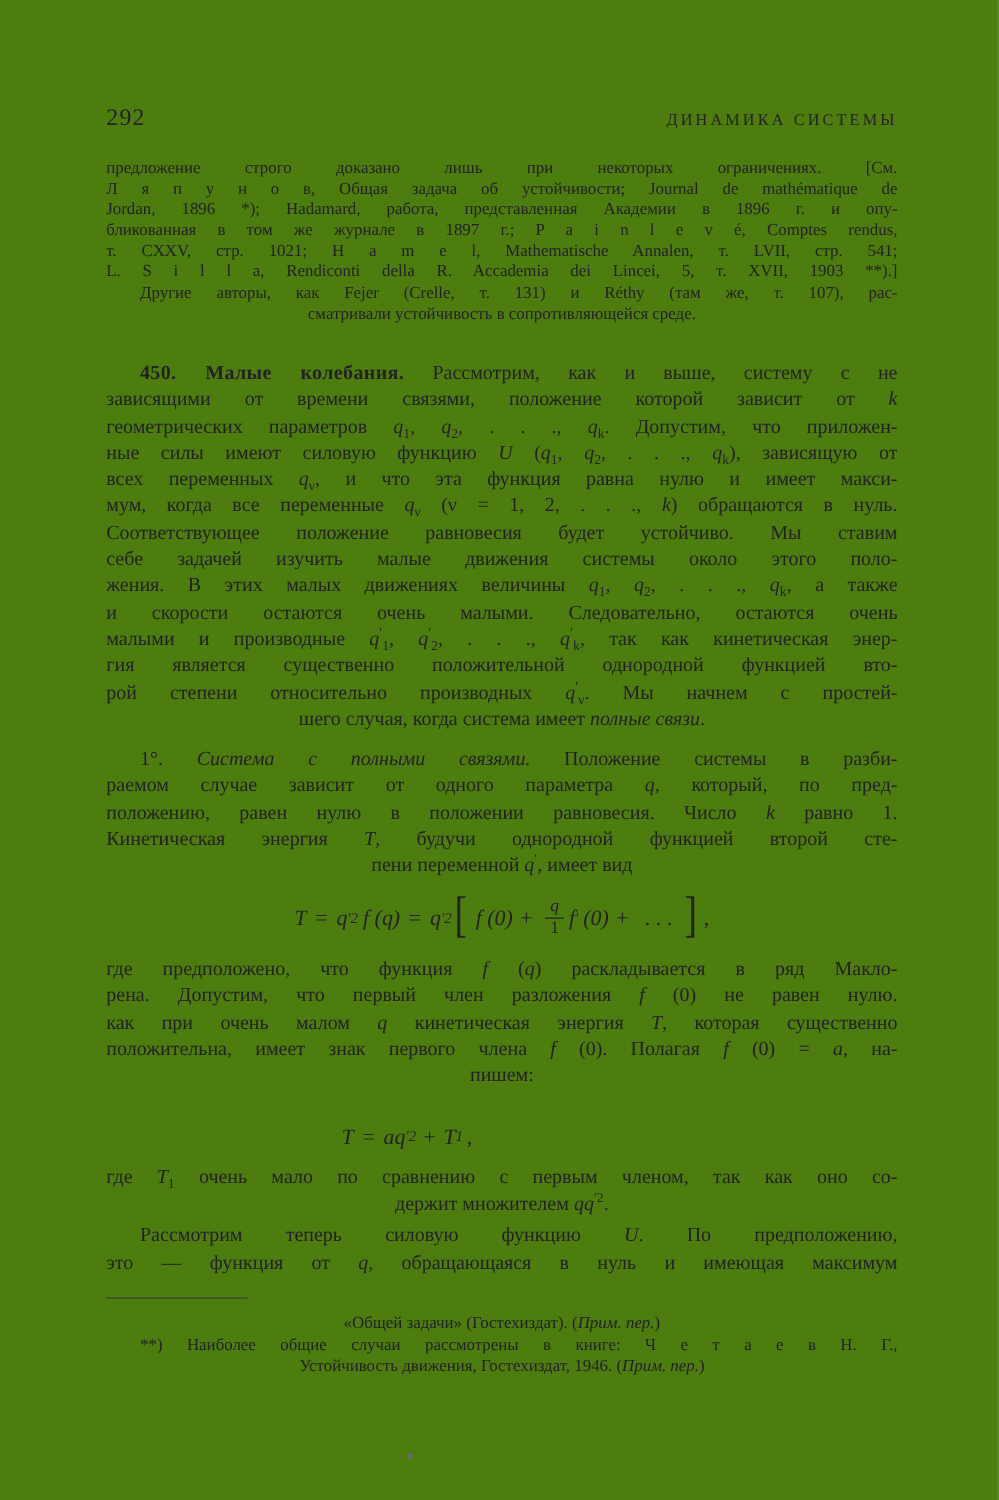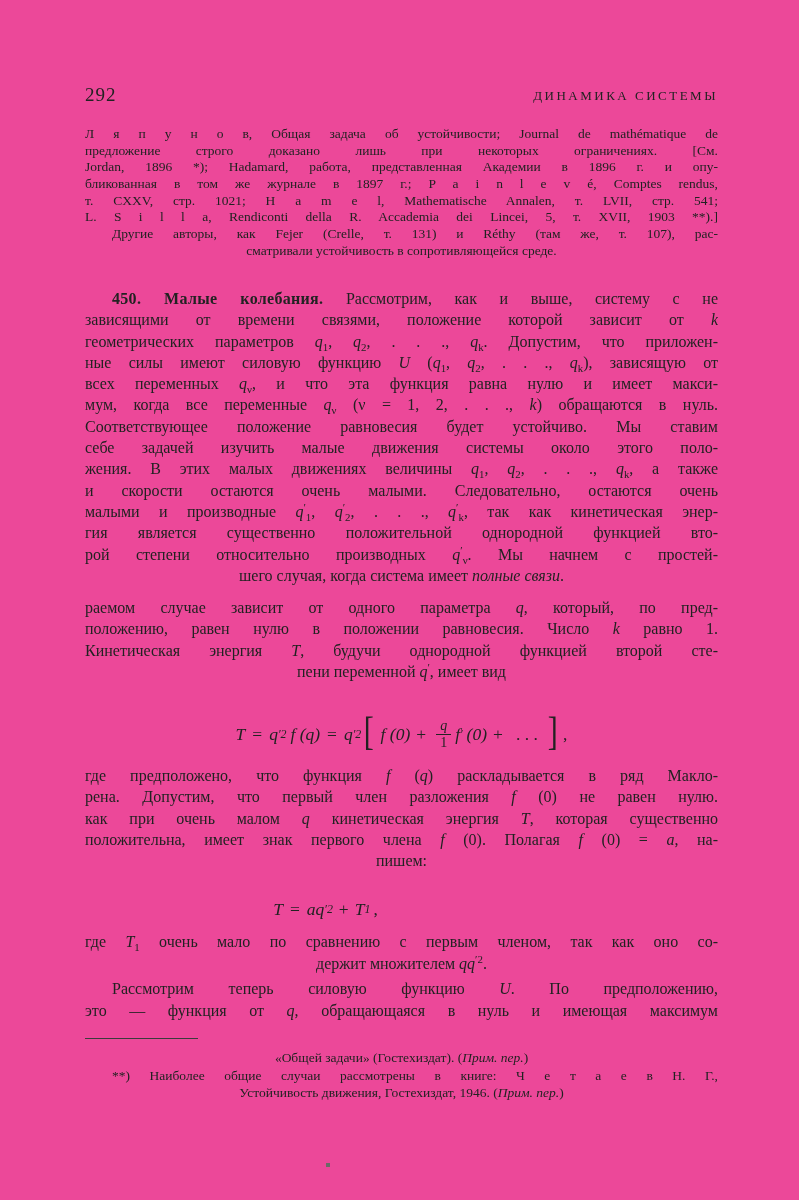--- a/index.html
+++ b/index.html
@@ -1,17 +1,17 @@
 <!DOCTYPE html>
 <html><head>
 <meta charset="utf-8">
 <style>
   html,body{margin:0;padding:0;}
   body{background:#e8e8e4;font-family:"Liberation Serif","DejaVu Serif",serif;}
-  .page{position:relative;width:799px;height:1200px;background:#ec4899;color:#222;overflow:hidden;}
+  .page{position:relative;width:799px;height:1200px;background:#4d7c0f;color:#222;overflow:hidden;}
   .col{position:absolute;left:85px;width:633px;}
   .line{height:21.3px;line-height:21.3px;font-size:16px;overflow:hidden;}
   .jl{text-align:justify;text-align-last:justify;}
   .ll{text-align:center;}
   .ind{text-indent:27px;}
   .small .line{height:16.7px;line-height:16.7px;font-size:13.5px;}
   .fns .line{height:17.7px;line-height:17.7px;font-size:13.5px;}
   sub,sup{font-size:0.68em;line-height:0;}
   i{font-style:italic;}
   b{font-weight:bold;letter-spacing:0.3px;}
@@ -39,22 +39,22 @@
 <body>
 
 <div class="page">
 
   <div class="header-row">
     <span class="pagenum">292</span>
     <span class="running-title">ДИНАМИКА СИСТЕМЫ</span>
   </div>
 
   <div class="col small" style="top:126px">
+    <div class="line jl">предложение строго доказано лишь при некоторых ограничениях. [См.</div>
     <div class="line jl">Л я п у н о в, Общая задача об устойчивости; Journal de mathématique de</div>
-    <div class="line jl">предложение строго доказано лишь при некоторых ограничениях. [См.</div>
     <div class="line jl">Jordan, 1896 *); Hadamard, работа, представленная Академии в 1896 г. и опу-</div>
     <div class="line jl">бликованная в том же журнале в 1897 г.;  P a i n l e v é,  Comptes rendus,</div>
     <div class="line jl">т. CXXV, стр. 1021;  H a m e l,  Mathematische Annalen, т. LVII, стр. 541;</div>
     <div class="line jl">L. S i l l a,  Rendiconti della R. Accademia dei Lincei, 5, т. XVII, 1903 **).]</div>
     <div class="line jl ind">Другие авторы, как Fejer (Crelle, т. 131) и Réthy (там же, т. 107), рас-</div>
     <div class="line ll">сматривали устойчивость в сопротивляющейся среде.</div>
   </div>
 
   <div class="col" style="top:288px">
     <div class="line jl ind"><b>450. Малые колебания.</b> Рассмотрим, как и выше, систему с не</div>
@@ -67,20 +67,21 @@
     <div class="line jl">себе задачей изучить малые движения системы около этого поло-</div>
     <div class="line jl">жения. В этих малых движениях величины <i>q</i><sub>1</sub>, <i>q</i><sub>2</sub>, . . ., <i>q</i><sub>k</sub>, а также</div>
     <div class="line jl">и скорости остаются очень малыми. Следовательно, остаются очень</div>
     <div class="line jl">малыми  и производные <i>q</i><sup>′</sup><sub>1</sub>, <i>q</i><sup>′</sup><sub>2</sub>, . . ., <i>q</i><sup>′</sup><sub>k</sub>, так как кинетическая энер-</div>
     <div class="line jl">гия является существенно положительной однородной функцией вто-</div>
     <div class="line jl">рой степени относительно производных <i>q</i><sup>′</sup><sub>ν</sub>. Мы начнем с простей-</div>
     <div class="line ll">шего случая, когда система имеет <i>полные связи</i>.</div>
   </div>
 
   <div class="col" style="top:597px">
+    <div class="line jl ind">1°. <i>Система с полными связями.</i> Положение системы в разби-</div>
     <div class="line jl">раемом случае зависит от одного параметра <i>q</i>, который, по пред-</div>
     <div class="line jl">положению, равен нулю в положении равновесия. Число <i>k</i> равно 1.</div>
     <div class="line jl">Кинетическая энергия <i>T</i>, будучи однородной функцией второй сте-</div>
     <div class="line ll">пени переменной <i>q</i><sup>′</sup>, имеет вид</div>
   </div>
 
   <div class="formula-row" style="top:708px;height:52px">
     <span>T</span>
     <span class="rel">=</span>
     <span>q</span>

